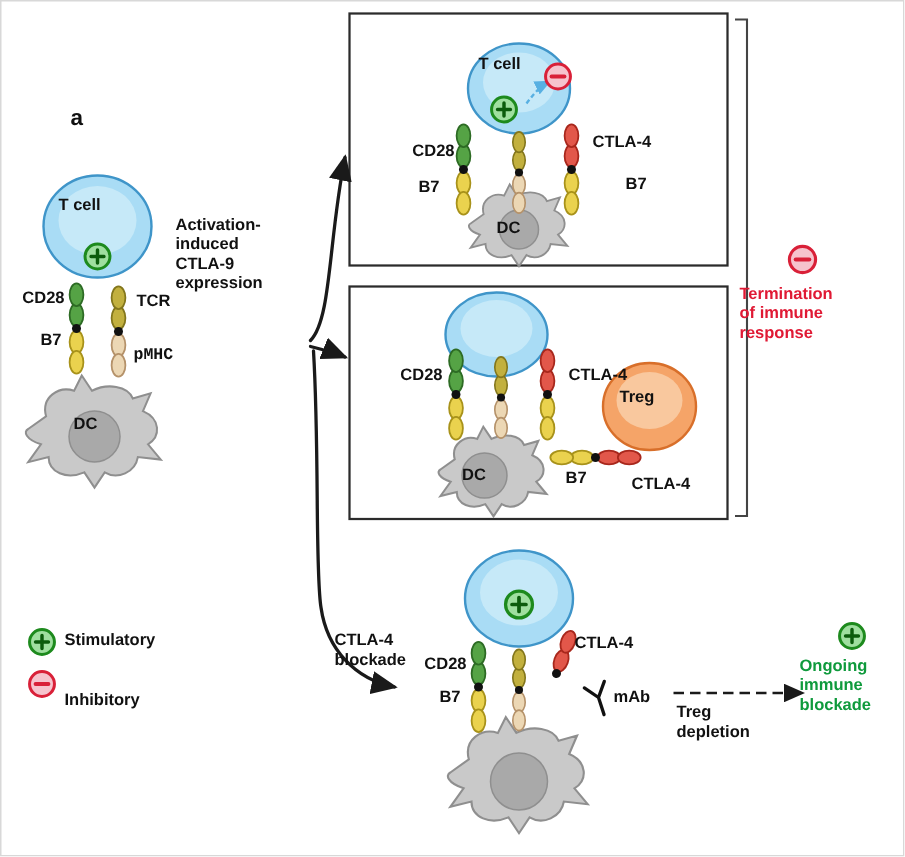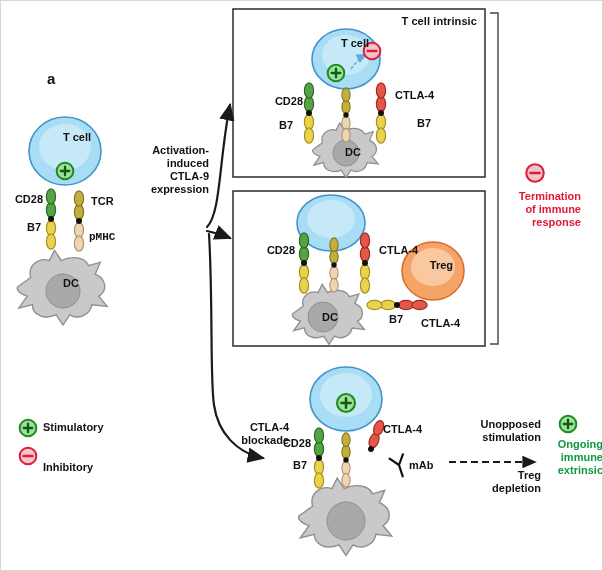--- a/index.html
+++ b/index.html
@@ -7,21 +7,21 @@
     position:relative;width:603px;height:571px;background:#fff;
     border:1px solid #d8d8d8;box-sizing:border-box;overflow:hidden;
     font-family:"Liberation Sans","DejaVu Sans",sans-serif;
   }
   svg.layer{position:absolute;left:0;top:0;}
   .lbl{
     position:absolute;
     font:700 11px/13px "Liberation Sans","DejaVu Sans",sans-serif;
     color:#111;white-space:pre-line;
   }
-  .c{text-align:right}
+  .c{text-align:left}
   .r{text-align:right}
   .red{color:#e01934}
   .green{color:#0f9a3c}
   .panel-a{font-size:15px;line-height:16px;}
   .title{letter-spacing:.1px;}
 </style>
 </head>
 <body>
 
 <div class="figure">
@@ -187,21 +187,20 @@
   <div class="lbl" style="left:90px;top:194px;width:36px;">TCR</div>
   <div class="lbl r" style="left:10px;top:220px;width:30px;">B7</div>
   <div class="lbl" style="left:88px;top:230px;width:44px;font-family:Liberation Mono, monospace;">pMHC</div>
   <div class="lbl c" style="left:48px;top:276px;width:30px;">DC</div>
 
   <div class="lbl c" style="left:116px;top:143px;width:92px;">Activation-
 induced
 CTLA-9
 expression</div>
 
-  <div class="lbl r title" style="left:352px;top:14px;width:124px;">T cell intrinsic</div>
   <div class="lbl c" style="left:318px;top:36px;width:50px;">T cell</div>
   <div class="lbl r" style="left:256px;top:94px;width:46px;">CD28</div>
   <div class="lbl" style="left:394px;top:88px;width:52px;">CTLA-4</div>
   <div class="lbl r" style="left:252px;top:118px;width:40px;">B7</div>
   <div class="lbl" style="left:416px;top:116px;width:30px;">B7</div>
   <div class="lbl c" style="left:330px;top:145px;width:30px;">DC</div>
 
   <div class="lbl r" style="left:244px;top:243px;width:50px;">CD28</div>
   <div class="lbl" style="left:378px;top:243px;width:54px;">CTLA-4</div>
   <div class="lbl c" style="left:412px;top:258px;width:40px;">Treg</div>
@@ -214,24 +213,22 @@
 response</div>
 
   <div class="lbl c" style="left:222px;top:420px;width:66px;">CTLA-4
 blockade</div>
 
   <div class="lbl r" style="left:264px;top:436px;width:46px;">CD28</div>
   <div class="lbl" style="left:382px;top:422px;width:54px;">CTLA-4</div>
   <div class="lbl r" style="left:276px;top:458px;width:30px;">B7</div>
   <div class="lbl" style="left:408px;top:458px;width:36px;">mAb</div>
 
-  <div class="lbl c" style="left:450px;top:417px;width:90px;">Unopposed
-stimulation</div>
   <div class="lbl c" style="left:450px;top:468px;width:90px;">Treg
 depletion</div>
   <div class="lbl c green" style="left:532px;top:437px;width:70px;">Ongoing
 immune
-extrinsic</div>
+blockade</div>
 
   <div class="lbl" style="left:42px;top:420px;width:90px;">Stimulatory</div>
   <div class="lbl" style="left:42px;top:460px;width:80px;">Inhibitory</div>
 
 </div>
 
 </body></html>

